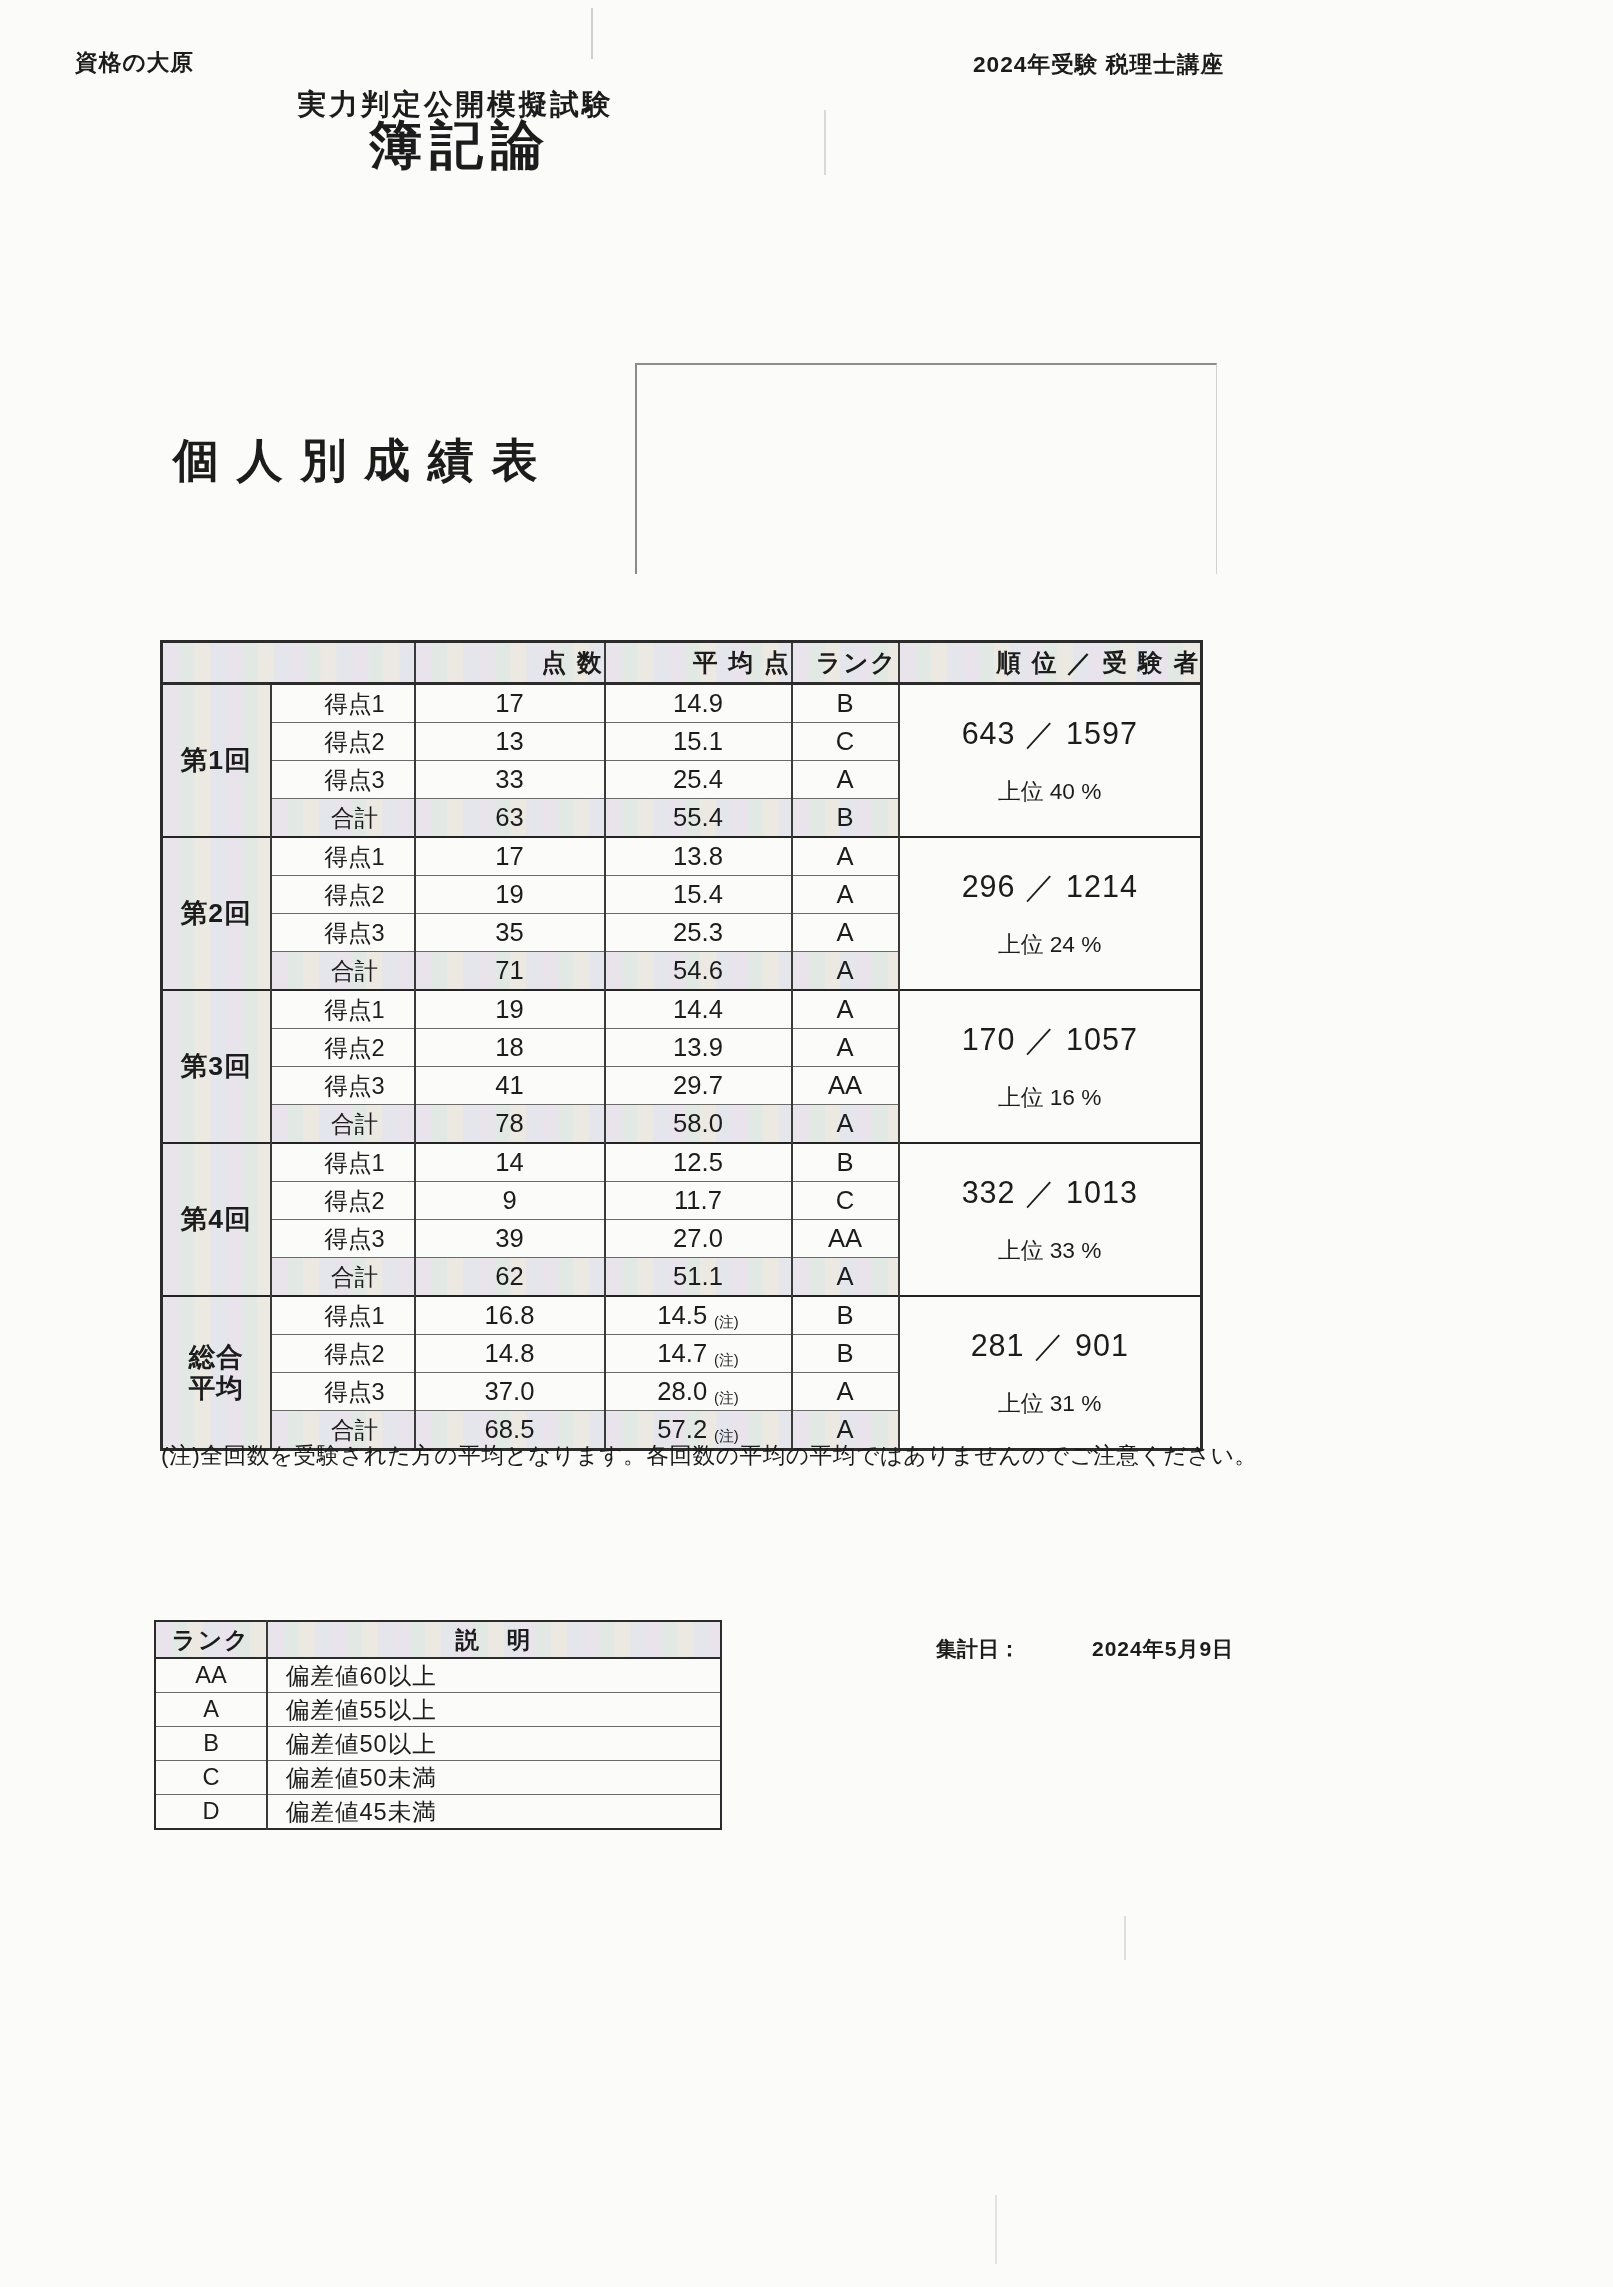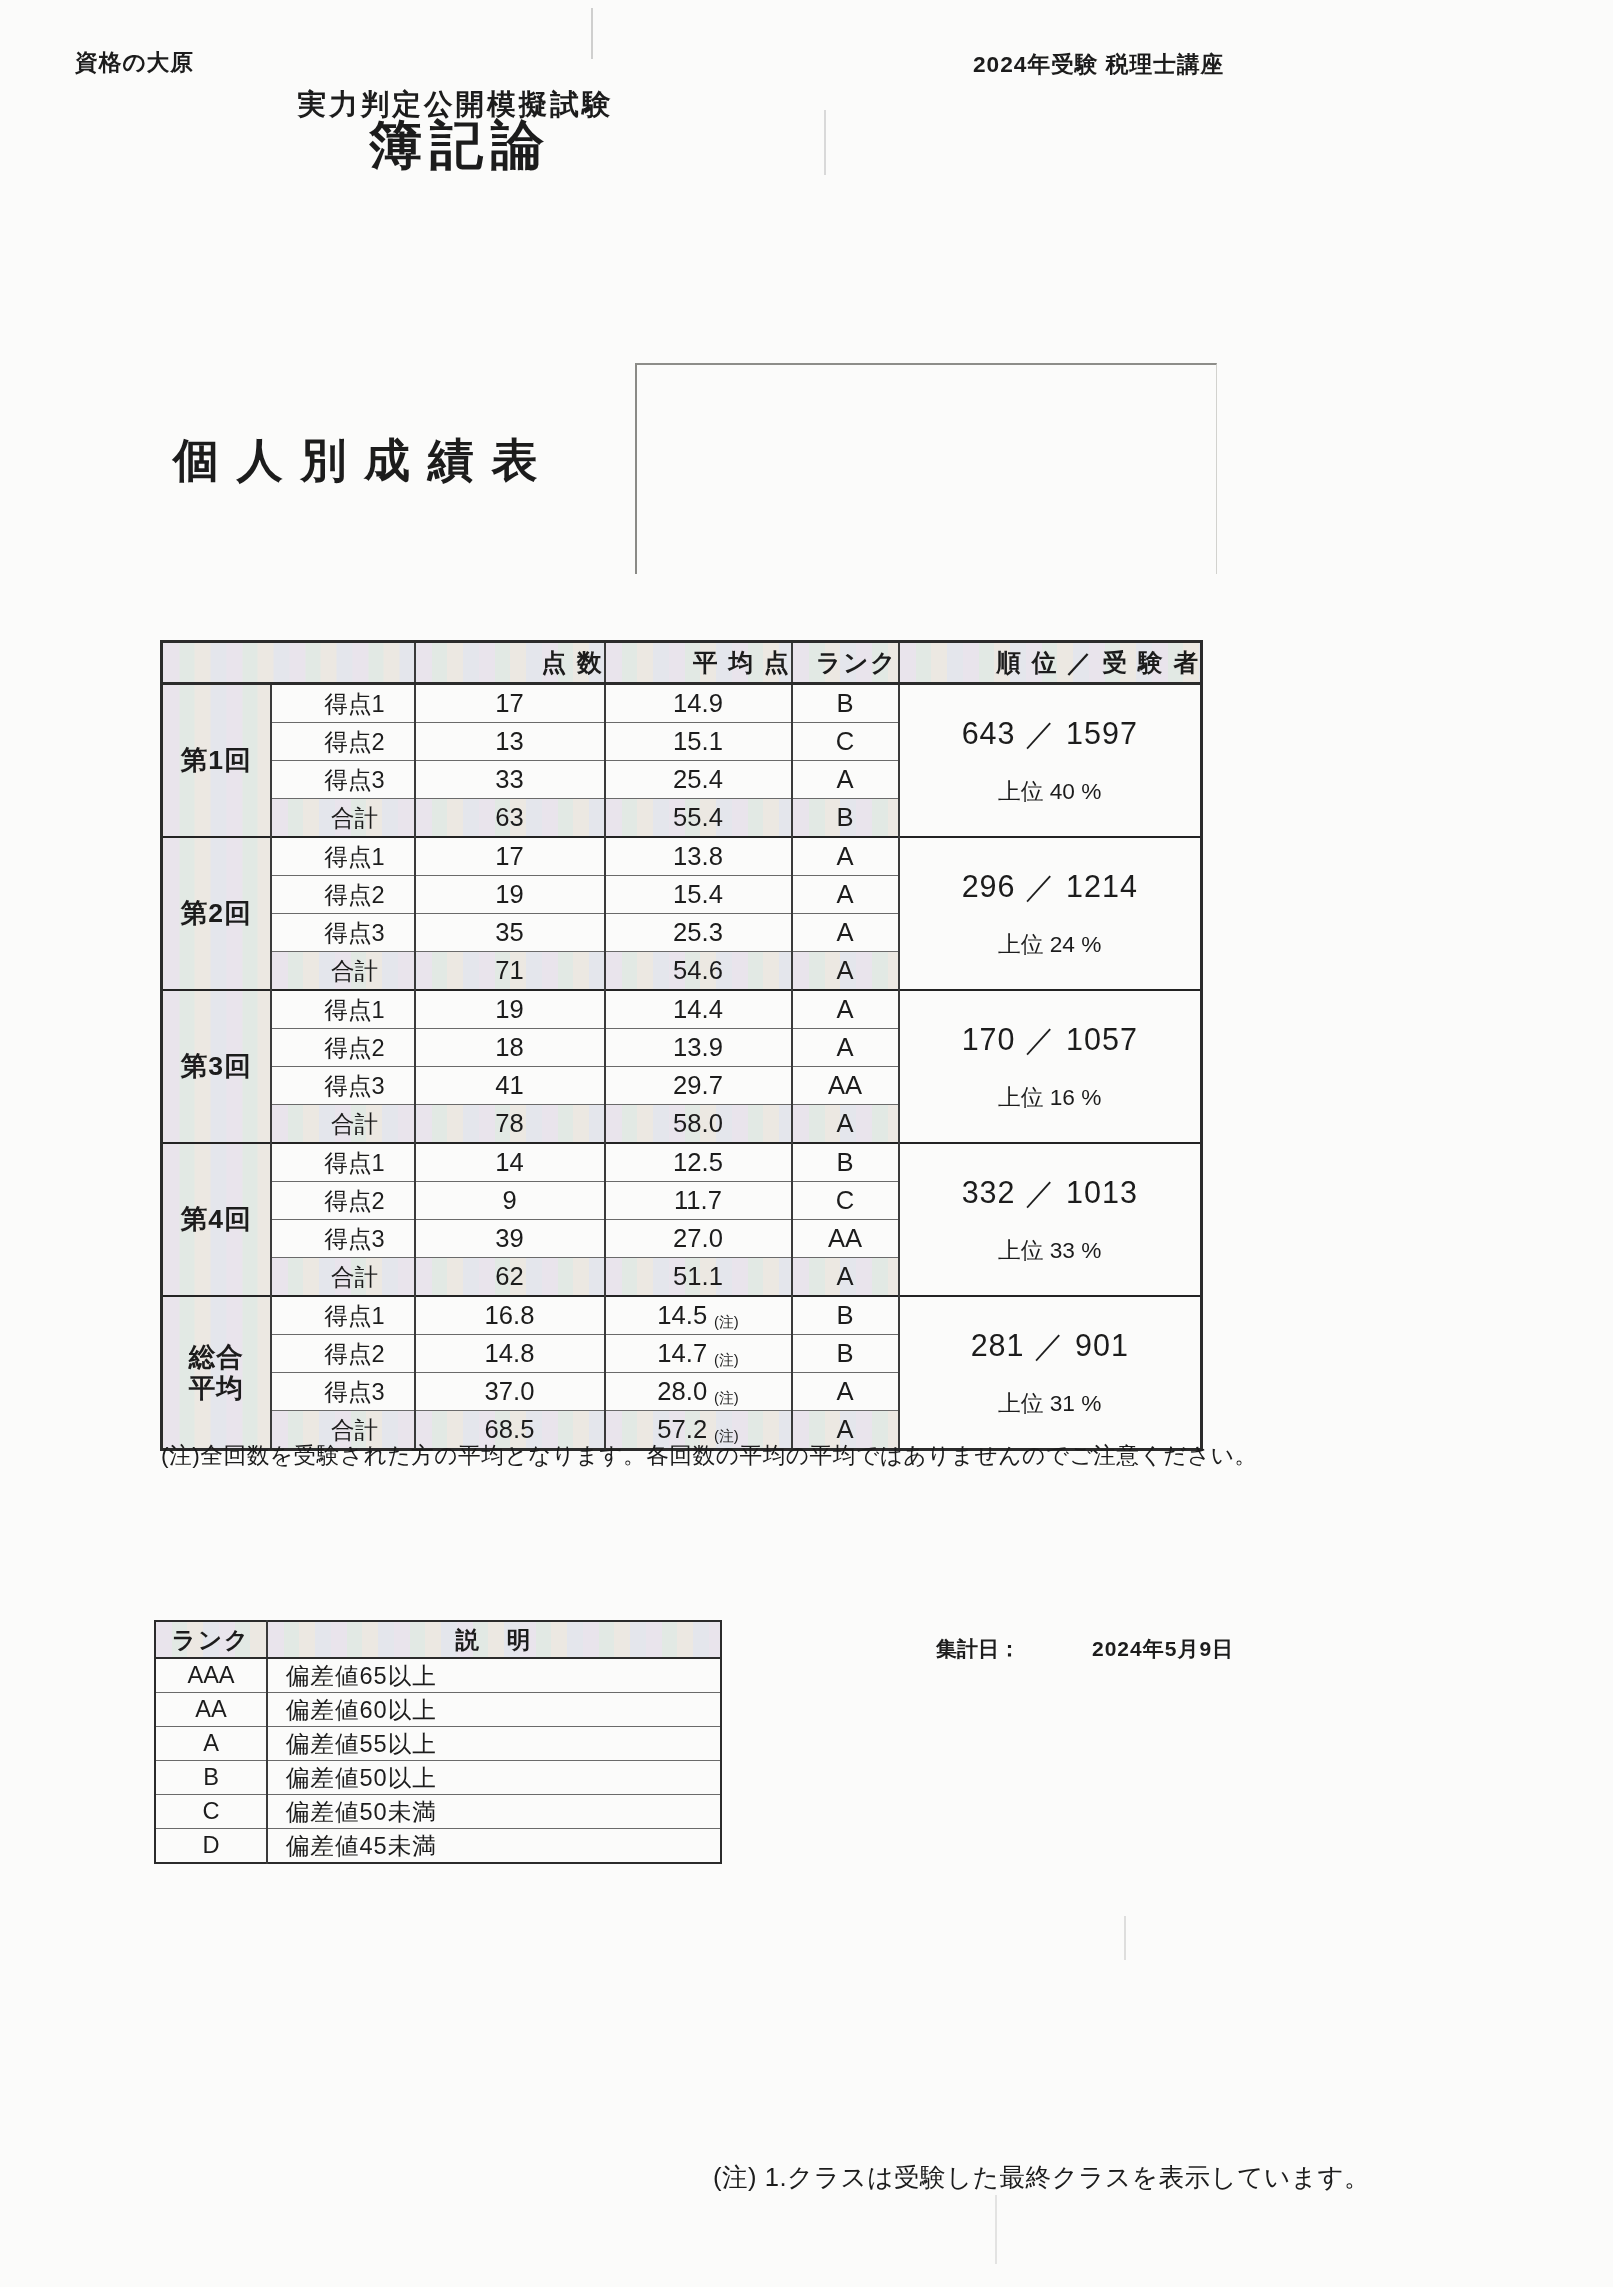--- a/index.html
+++ b/index.html
@@ -303,24 +303,20 @@
       <col class="l-desc">
     </colgroup>
   <thead>
     <tr>
       <th class="tint">ランク</th>
       <th class="tint">説　明</th>
     </tr>
   </thead>
   <tbody>
       <tr>
-        <td>AAA</td>
-        <td>偏差値65以上</td>
-      </tr>
-      <tr>
         <td>AA</td>
         <td>偏差値60以上</td>
       </tr>
       <tr>
         <td>A</td>
         <td>偏差値55以上</td>
       </tr>
       <tr>
         <td>B</td>
         <td>偏差値50以上</td>
@@ -335,15 +331,14 @@
       </tr>
     </tbody>
 </table>
 
 <div class="abs summary-date">
   <span>集計日：</span>
   <span class="val">2024年5月9日</span>
 </div>
 
 <div class="abs footer-notes">
-  <div class="l1"><span>(注) </span><span>1.クラスは受験した最終クラスを表示しています。</span></div>
 </div>
 
 
 </body></html>

